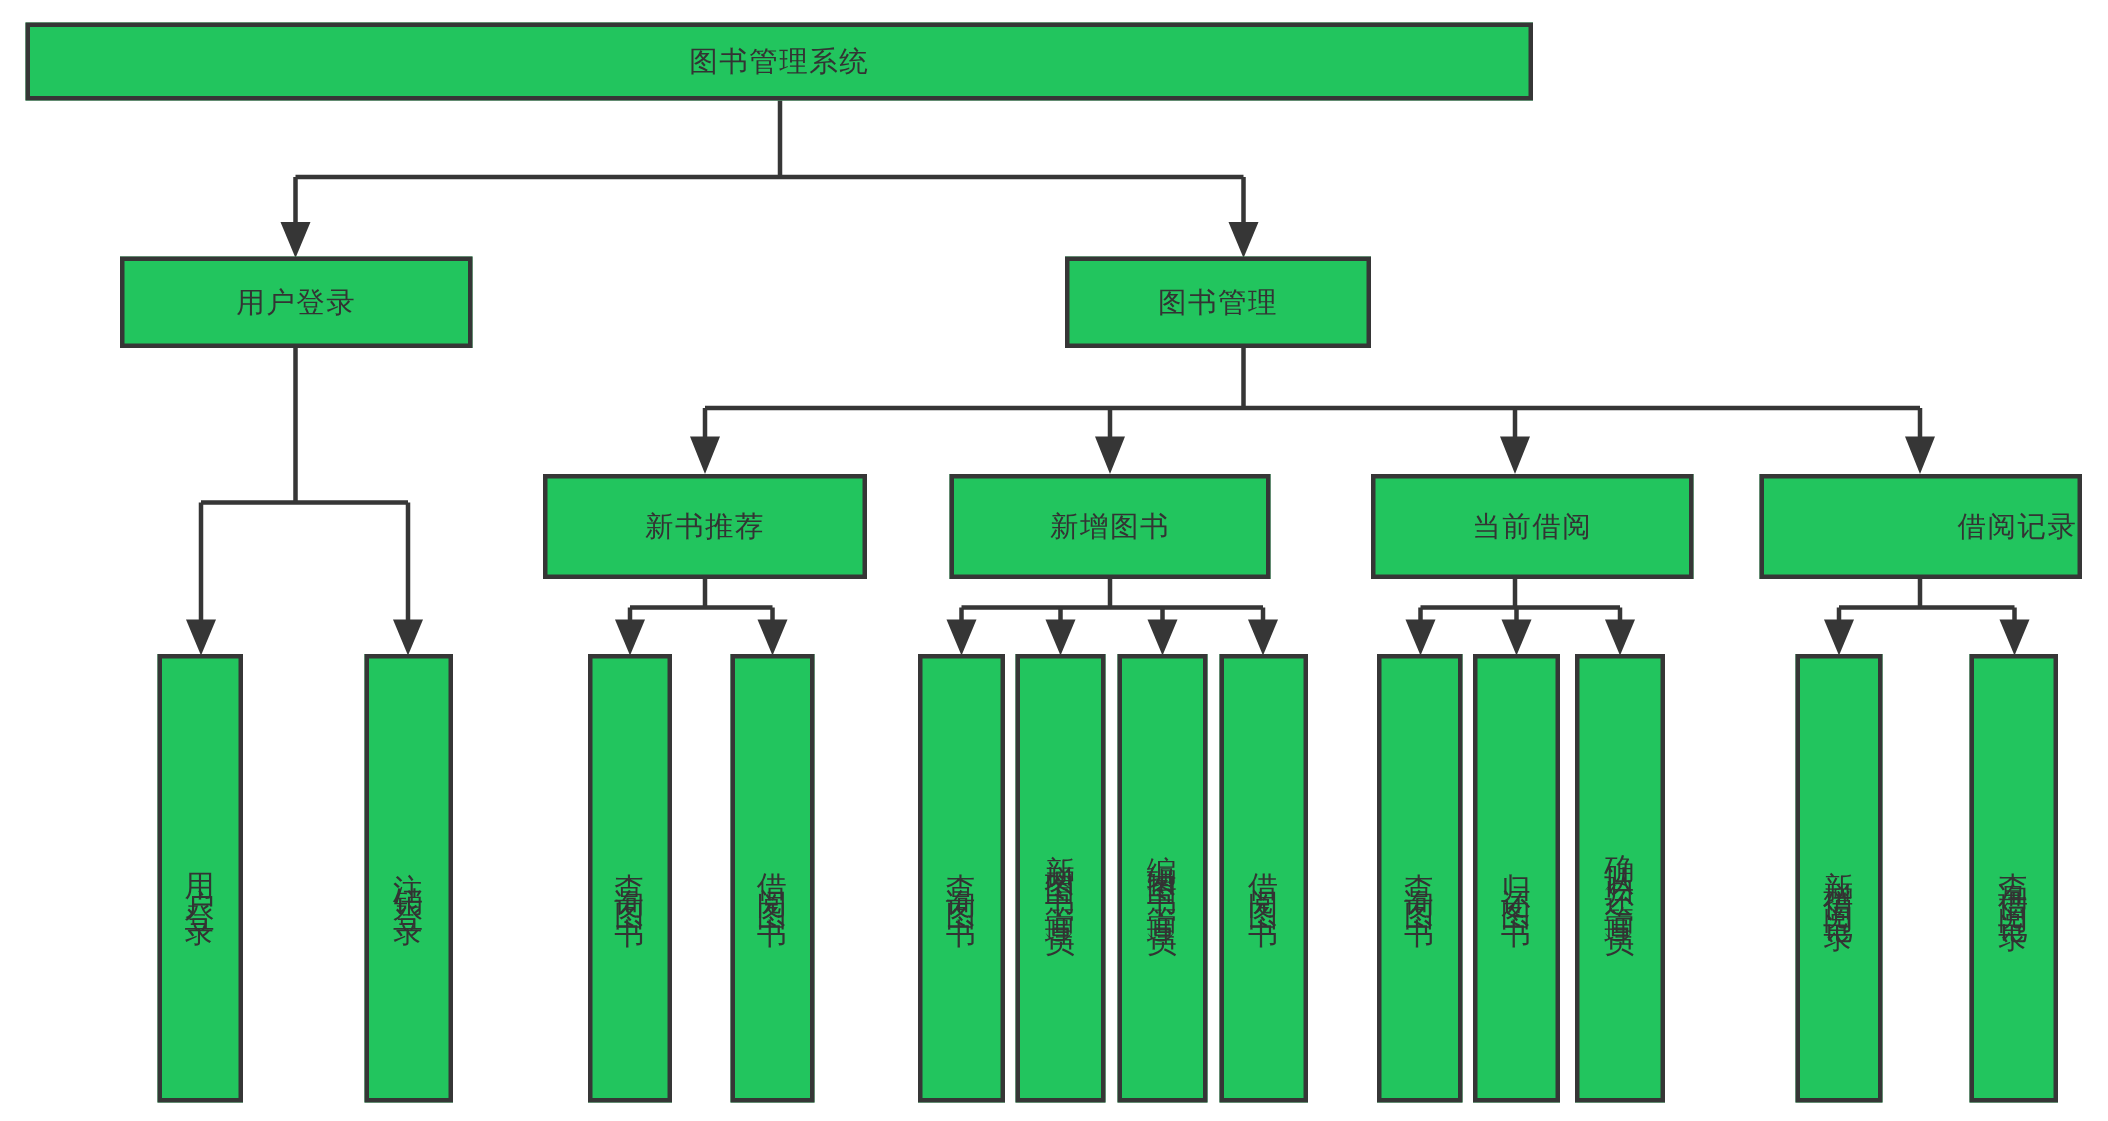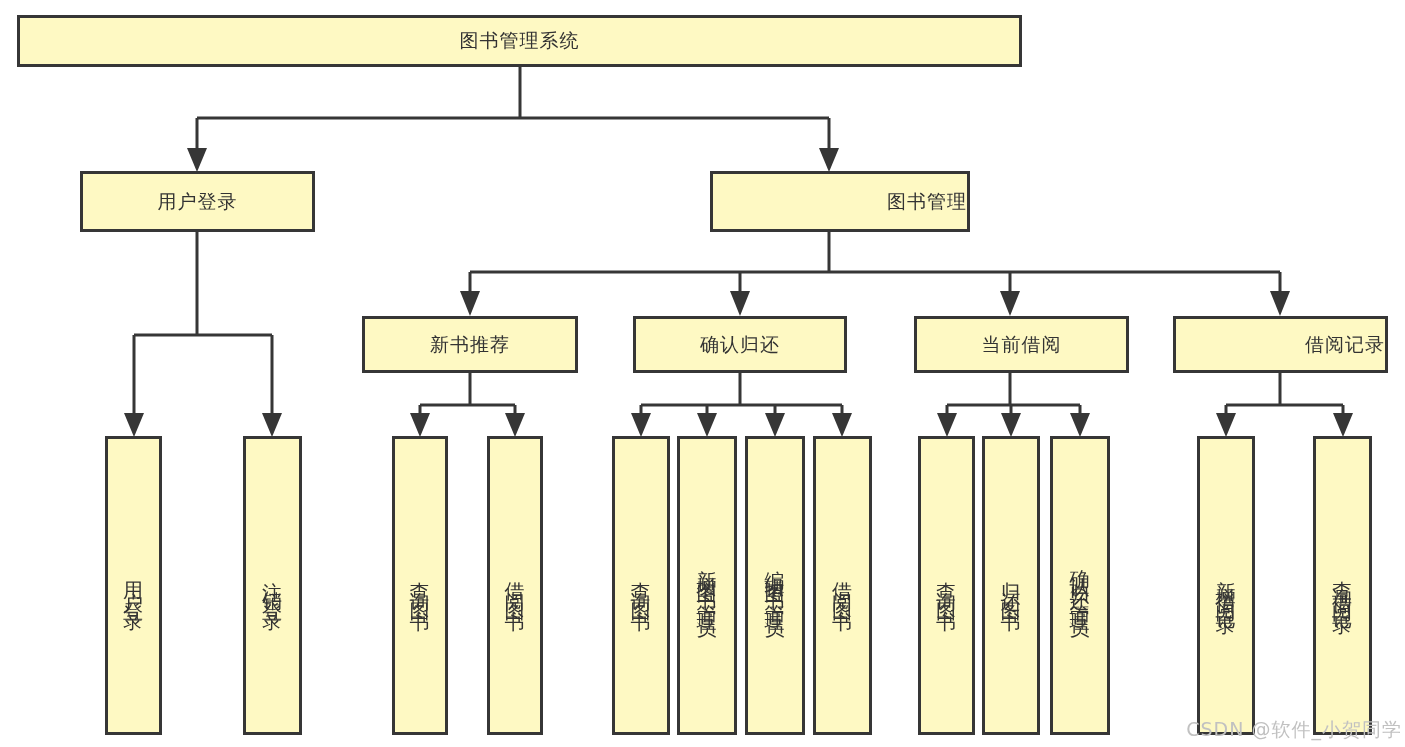--- a/index.html
+++ b/index.html
@@ -5,28 +5,28 @@
   html,body { margin:0; padding:0; background:#ffffff; }
   .canvas {
     position:relative; width:1405px; height:747px; background:#ffffff;
     font-family:"DejaVu Sans","Liberation Sans",sans-serif; color:#333333;
     overflow:hidden;
   }
   svg.connectors { position:absolute; left:0; top:0; width:1405px; height:747px; }
   svg.connectors path { stroke:#363636; stroke-width:3; fill:none; }
   svg.connectors polygon { fill:#363636; stroke:none; }
   .box {
-    position:absolute; box-sizing:border-box; background:#fef9c3;
+    position:absolute; box-sizing:border-box; background:#22c55e;
     border:3px solid #363636; display:flex; align-items:center; justify-content:center;
     text-align:center;
   }
   .hlabel { font-size:19px; letter-spacing:1px; white-space:nowrap; }
   .root  { left:17px;  top:15px;  width:1005px; height:52px; }
   .lvl2  { top:171px; height:61px; }
-  .lvl3  { top:316px; height:57px; }
+  .lvl3  { top:316px; height:70px; }
   .leaf  { top:436px; height:299px; }
   .vtext {
     writing-mode:vertical-rl; text-orientation:mixed;
     font-size:20px; line-height:1; letter-spacing:10px;
   }
   .leaf.long .vtext { letter-spacing:7px; }
   .watermark {
     position:absolute; right:3px; bottom:4px;
     font-size:19px; color:#c1c1c1; letter-spacing:1px; white-space:nowrap;
   }
@@ -72,29 +72,29 @@
     <polygon points="1333,413 1353,413 1343,437"></polygon>
   </svg>
 
   <div class="box root">
     <span class="hlabel">图书管理系统</span>
   </div>
 
   <div class="box lvl2" style="left:80px;width:235px;">
     <span class="hlabel">用户登录</span>
   </div>
-  <div class="box lvl2" style="left:710px;width:260px;justify-content:flex-end;">
+  <div class="box lvl2" style="left:710px;width:204px;">
     <span class="hlabel">图书管理</span>
   </div>
 
   <div class="box lvl3" style="left:362px;width:216px;">
     <span class="hlabel">新书推荐</span>
   </div>
   <div class="box lvl3" style="left:633px;width:214px;">
-    <span class="hlabel">确认归还</span>
+    <span class="hlabel">新增图书</span>
   </div>
   <div class="box lvl3" style="left:914px;width:215px;">
     <span class="hlabel">当前借阅</span>
   </div>
   <div class="box lvl3" style="left:1173px;width:215px;justify-content:flex-end;">
     <span class="hlabel">借阅记录</span>
   </div>
 
   <div class="box leaf" style="left:105px;width:57px;">
     <span class="vtext">用户登录</span>
@@ -133,15 +133,14 @@
     <span class="vtext">确认归还（管理员）</span>
   </div>
 
   <div class="box leaf long" style="left:1197px;width:58px;">
     <span class="vtext">新增借阅记录</span>
   </div>
   <div class="box leaf long" style="left:1313px;width:59px;">
     <span class="vtext">查询借阅记录</span>
   </div>
 
-  <div class="watermark">CSDN @软件_小贺同学</div>
 
 </div>
 
 </body></html>

